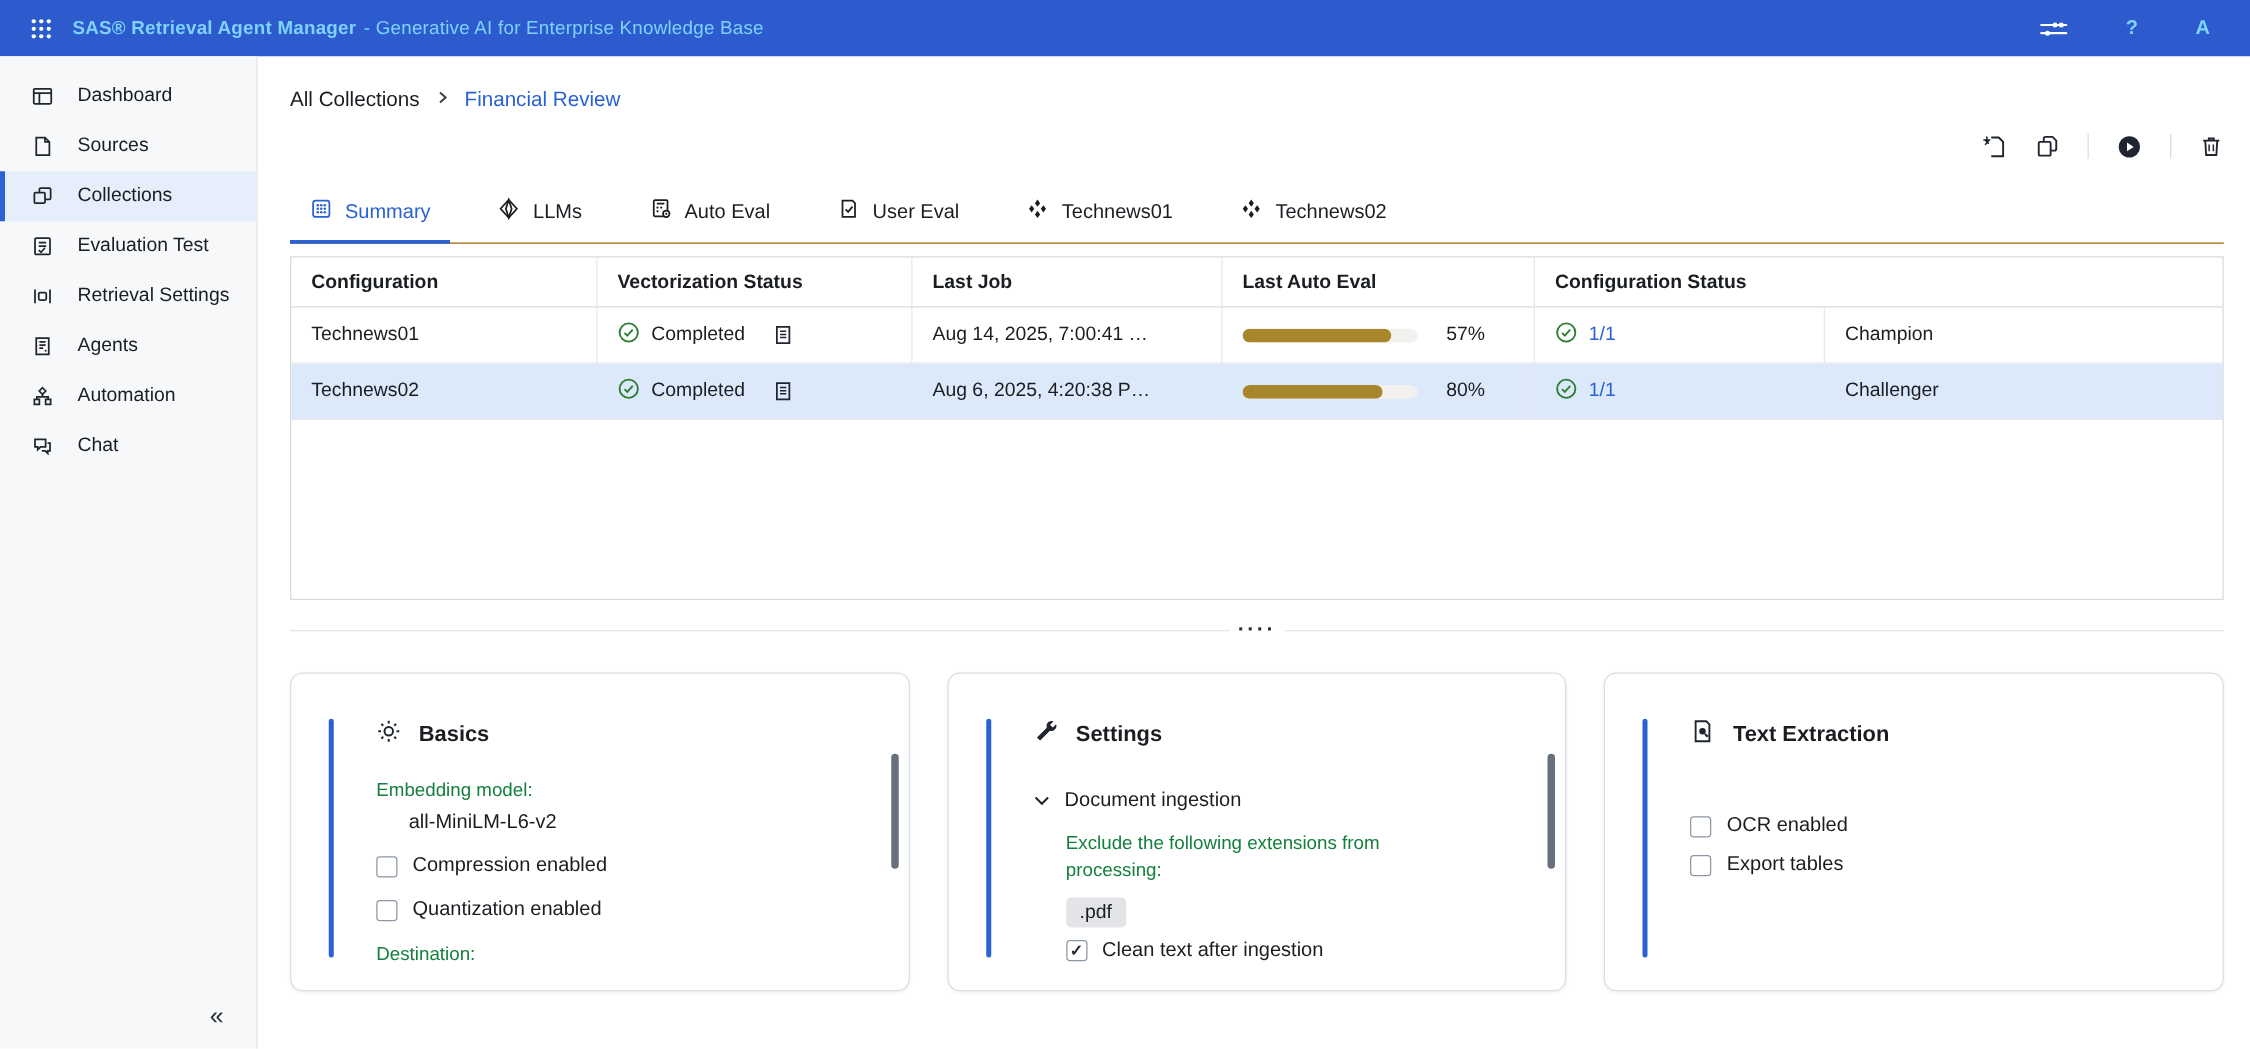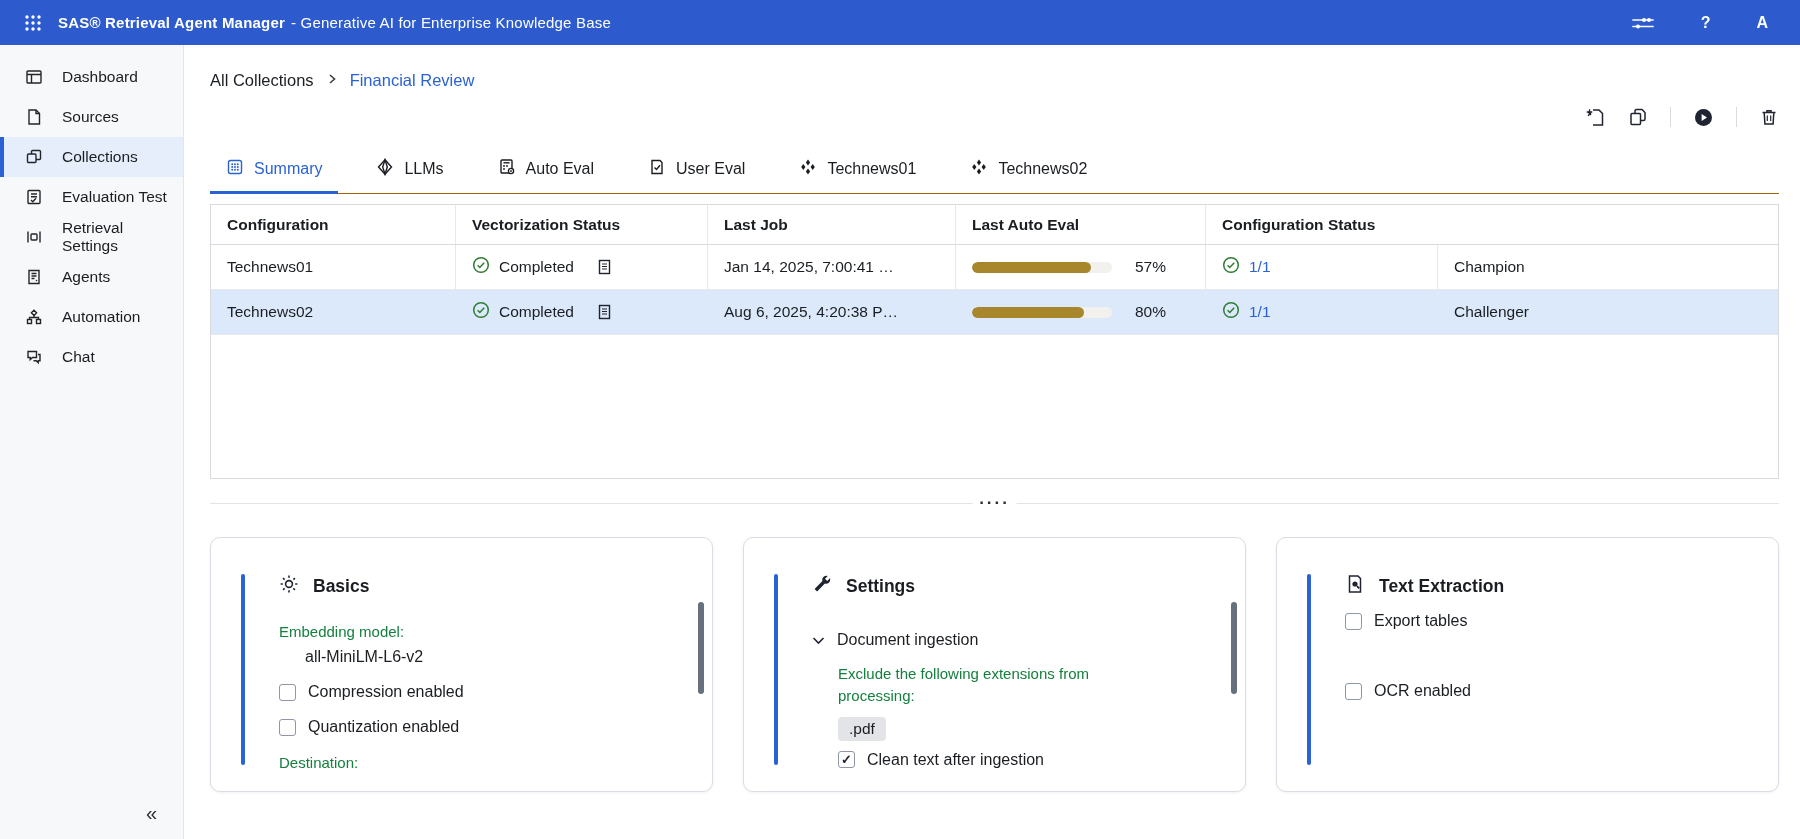--- a/index.html
+++ b/index.html
@@ -6,35 +6,35 @@
   html,body { margin:0; padding:0; }
   body {
     width:1800px; height:839px; overflow:hidden;
     font-family:"Liberation Sans", sans-serif;
     color:#1a1d21; background:#fff;
   }
   .app { display:flex; flex-direction:column; height:100%; }
 
   
   .header {
-    height:45px; flex:none; background:#2d5bce; color:#ffffff;
+    height:45px; flex:none; background:#2d5bce; color:#7dd3fc;
     display:flex; align-items:center; justify-content:space-between;
     padding:0 32px 0 24px;
   }
   .hleft { display:flex; align-items:center; gap:16px; }
   .grid-icon { display:flex; cursor:pointer; }
   .app-title { font-size:15px; letter-spacing:.2px; }
   .app-title b { font-weight:700; margin-right:6px; }
   .hright { display:flex; align-items:center; gap:46px; }
   .hbtn { cursor:pointer; display:flex; align-items:center; font-size:16px; font-weight:700; }
 
   
   .bodyrow { display:flex; flex:1; min-height:0; }
   .sidebar {
-    width:184px; flex:none; background:#f7f8f9; border-right:1px solid #e3e5e9;
+    width:206px; flex:none; background:#f7f8f9; border-right:1px solid #e3e5e9;
     position:relative; padding-top:12px;
   }
   .side-item {
     height:40px; display:flex; align-items:center; gap:18px;
     padding-left:20px; font-size:15.5px; cursor:pointer;
     border-left:4px solid transparent;
   }
   .side-item.active { background:#e7eefb; border-left-color:#2a62d3; }
   .sicon { width:20px; display:flex; justify-content:center; }
   .collapse { position:absolute; bottom:14px; right:26px; font-size:20px; color:#2b2e33; cursor:pointer; user-select:none; }
@@ -389,21 +389,21 @@
             </span>
             <span>Completed</span>
             <span class="log-icon">
               <svg width="15" height="16" viewBox="0 0 15 16" fill="none" stroke="#1f2430" stroke-width="1.4">
                 <rect x="2.5" y="1.5" width="10" height="13"></rect>
                   <path d="M5 5h5M5 7.5h5M5 10h5" stroke-width="1.2"></path>
               </svg>
             </span>
           </div>
           <div class="cell">
-            <span>Jan 14, 2025, 7:00:41 …</span>
+            <span>Aug 14, 2025, 7:00:41 …</span>
           </div>
           <div class="cell">
             <span class="progress">
               <span class="progress-fill" style="display: block; width: 85%;"></span>
             </span>
             <span class="pct">57%</span>
           </div>
           <div class="cell">
             <span>
               <svg width="18" height="18" viewBox="0 0 18 18" fill="none" stroke="#2e7d32" stroke-width="1.5">
@@ -528,26 +528,26 @@
           <div class="card-title">
             <span>
               <svg width="20" height="20" viewBox="0 0 20 20" fill="none" stroke="#1f2430" stroke-width="1.5">
                 <path d="M4.5 2h8.5l2.5 2.5V18H4.5z"></path>
                 <circle cx="10" cy="10" r="2.6" fill="#1f2430" stroke="none"></circle>
                 <path d="M12 12.2l2.2 2.2" stroke-width="1.8"></path>
               </svg>
             </span>
             <span>Text Extraction</span>
           </div>
+          <div class="cb-row tx-first">
+            <span class="cb"></span>
+            <span>OCR enabled</span>
+          </div>
           <div class="cb-row" style="margin-top:13px;">
             <span class="cb"></span>
             <span>Export tables</span>
           </div>
-          <div class="cb-row tx-first">
-            <span class="cb"></span>
-            <span>OCR enabled</span>
-          </div>
         </div>
 
       </div>
     </div>
   </div>
 </div>
 
 </body></html>

